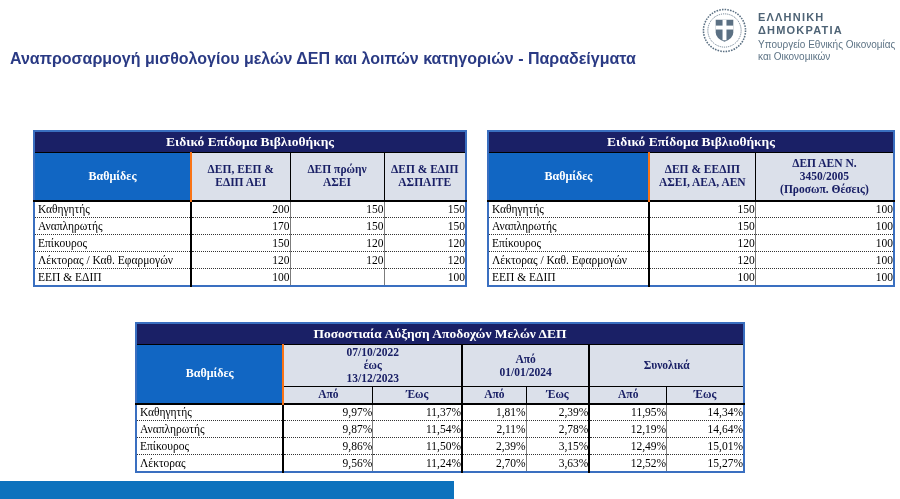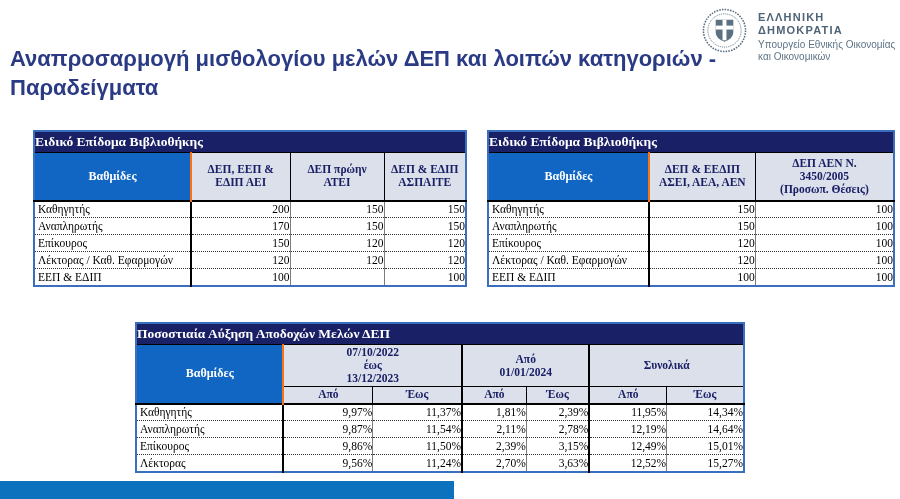--- a/index.html
+++ b/index.html
@@ -9,31 +9,31 @@
   }
   
   .gov-header{position:absolute;top:8px;left:702px;display:flex;align-items:flex-start;gap:11px;}
   .emblem{width:45px;height:45px;flex:0 0 auto;}
   .gov-text{padding-top:3px;}
   .gov-org{font-size:11px;font-weight:bold;color:#4e6375;letter-spacing:1.2px;line-height:13px;}
   .gov-sub{font-size:10px;color:#5d7385;line-height:12px;margin-top:2px;width:150px;}
   
   .slide-title{
     position:absolute;left:10px;top:44px;width:775px;
-    font-size:22px;font-weight:bold;color:#2a3a84;line-height:29px;
+    font-size:16px;font-weight:bold;color:#2a3a84;line-height:29px;
   }
   
   table.gt{
     position:absolute;border-collapse:collapse;table-layout:fixed;
     border:2px solid #3a6fc0;background:#fff;
     font-family:"Liberation Serif",serif;
   }
   .gt .title-cell{
-    background:#1a2066;color:#ffffff;font-weight:bold;text-align:left;
-    font-size:13.5px;padding:2px 0;border-bottom:1px solid #000;
+    background:#1a2066;color:#ffffff;font-weight:bold;text-align:center;
+    font-size:13.5px;padding:2px 15px;border-bottom:1px solid #000;
   }
   .gt .stub-head{
     background:#1166c3;color:#ffffff;font-weight:bold;text-align:center;
     font-size:12px;border-right:2px solid #f97316;
   }
   .gt .col-head{
     background:#dbe0ea;color:#1a2066;font-weight:bold;text-align:center;
     font-size:11.5px;line-height:13px;white-space:pre-line;
     border-left:1px solid #000;padding:1px 2px;
   }
@@ -90,21 +90,21 @@
     </colgroup>
   <thead>
     <tr>
         <th class="title-cell" colspan="4">Ειδικό Επίδομα Βιβλιοθήκης</th>
       </tr>
     <tr class="heads">
       <th class="stub-head">Βαθμίδες</th>
       <th class="col-head">ΔΕΠ, ΕΕΠ &amp;
 ΕΔΙΠ ΑΕΙ</th>
       <th class="col-head">ΔΕΠ πρώην
-ΑΤΕΙ</th>
+ΑΣΕΙ</th>
       <th class="col-head">ΔΕΠ &amp; ΕΔΙΠ
 ΑΣΠΑΙΤΕ</th>
     </tr>
   </thead>
   <tbody>
       <tr>
         <th>Καθηγητής</th>
         <td>200</td>
         <td>150</td>
         <td>150</td>

